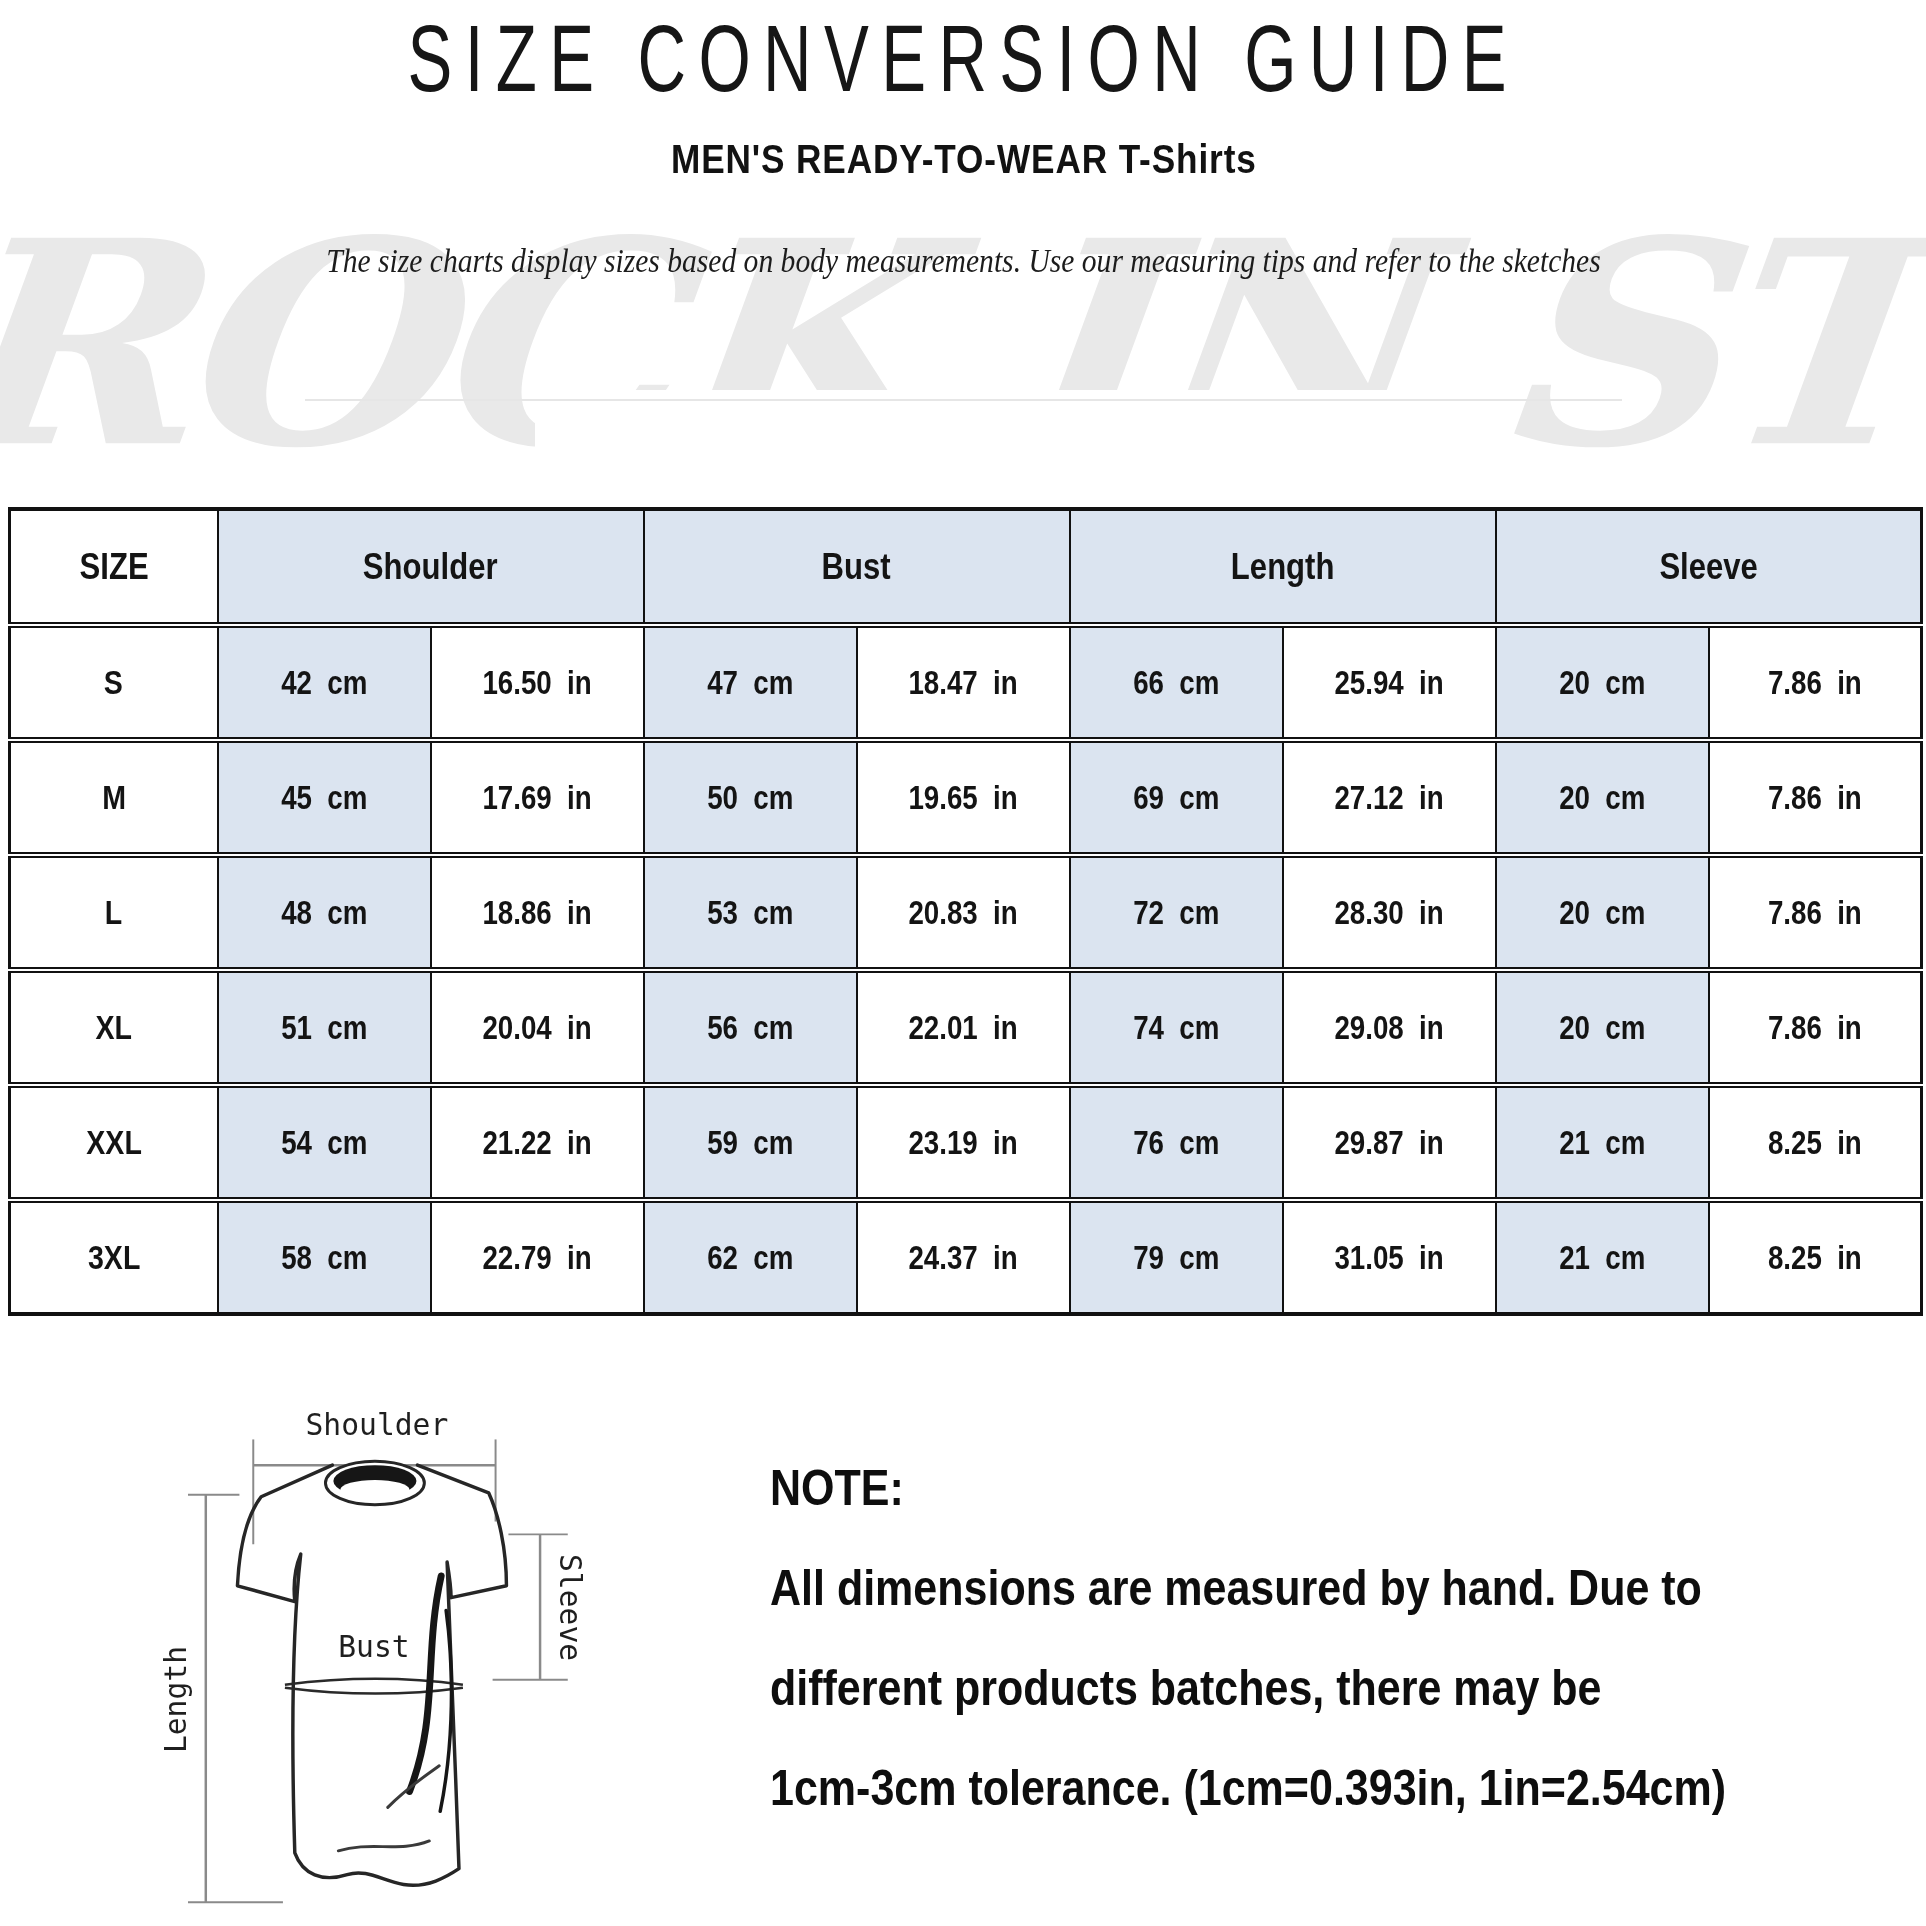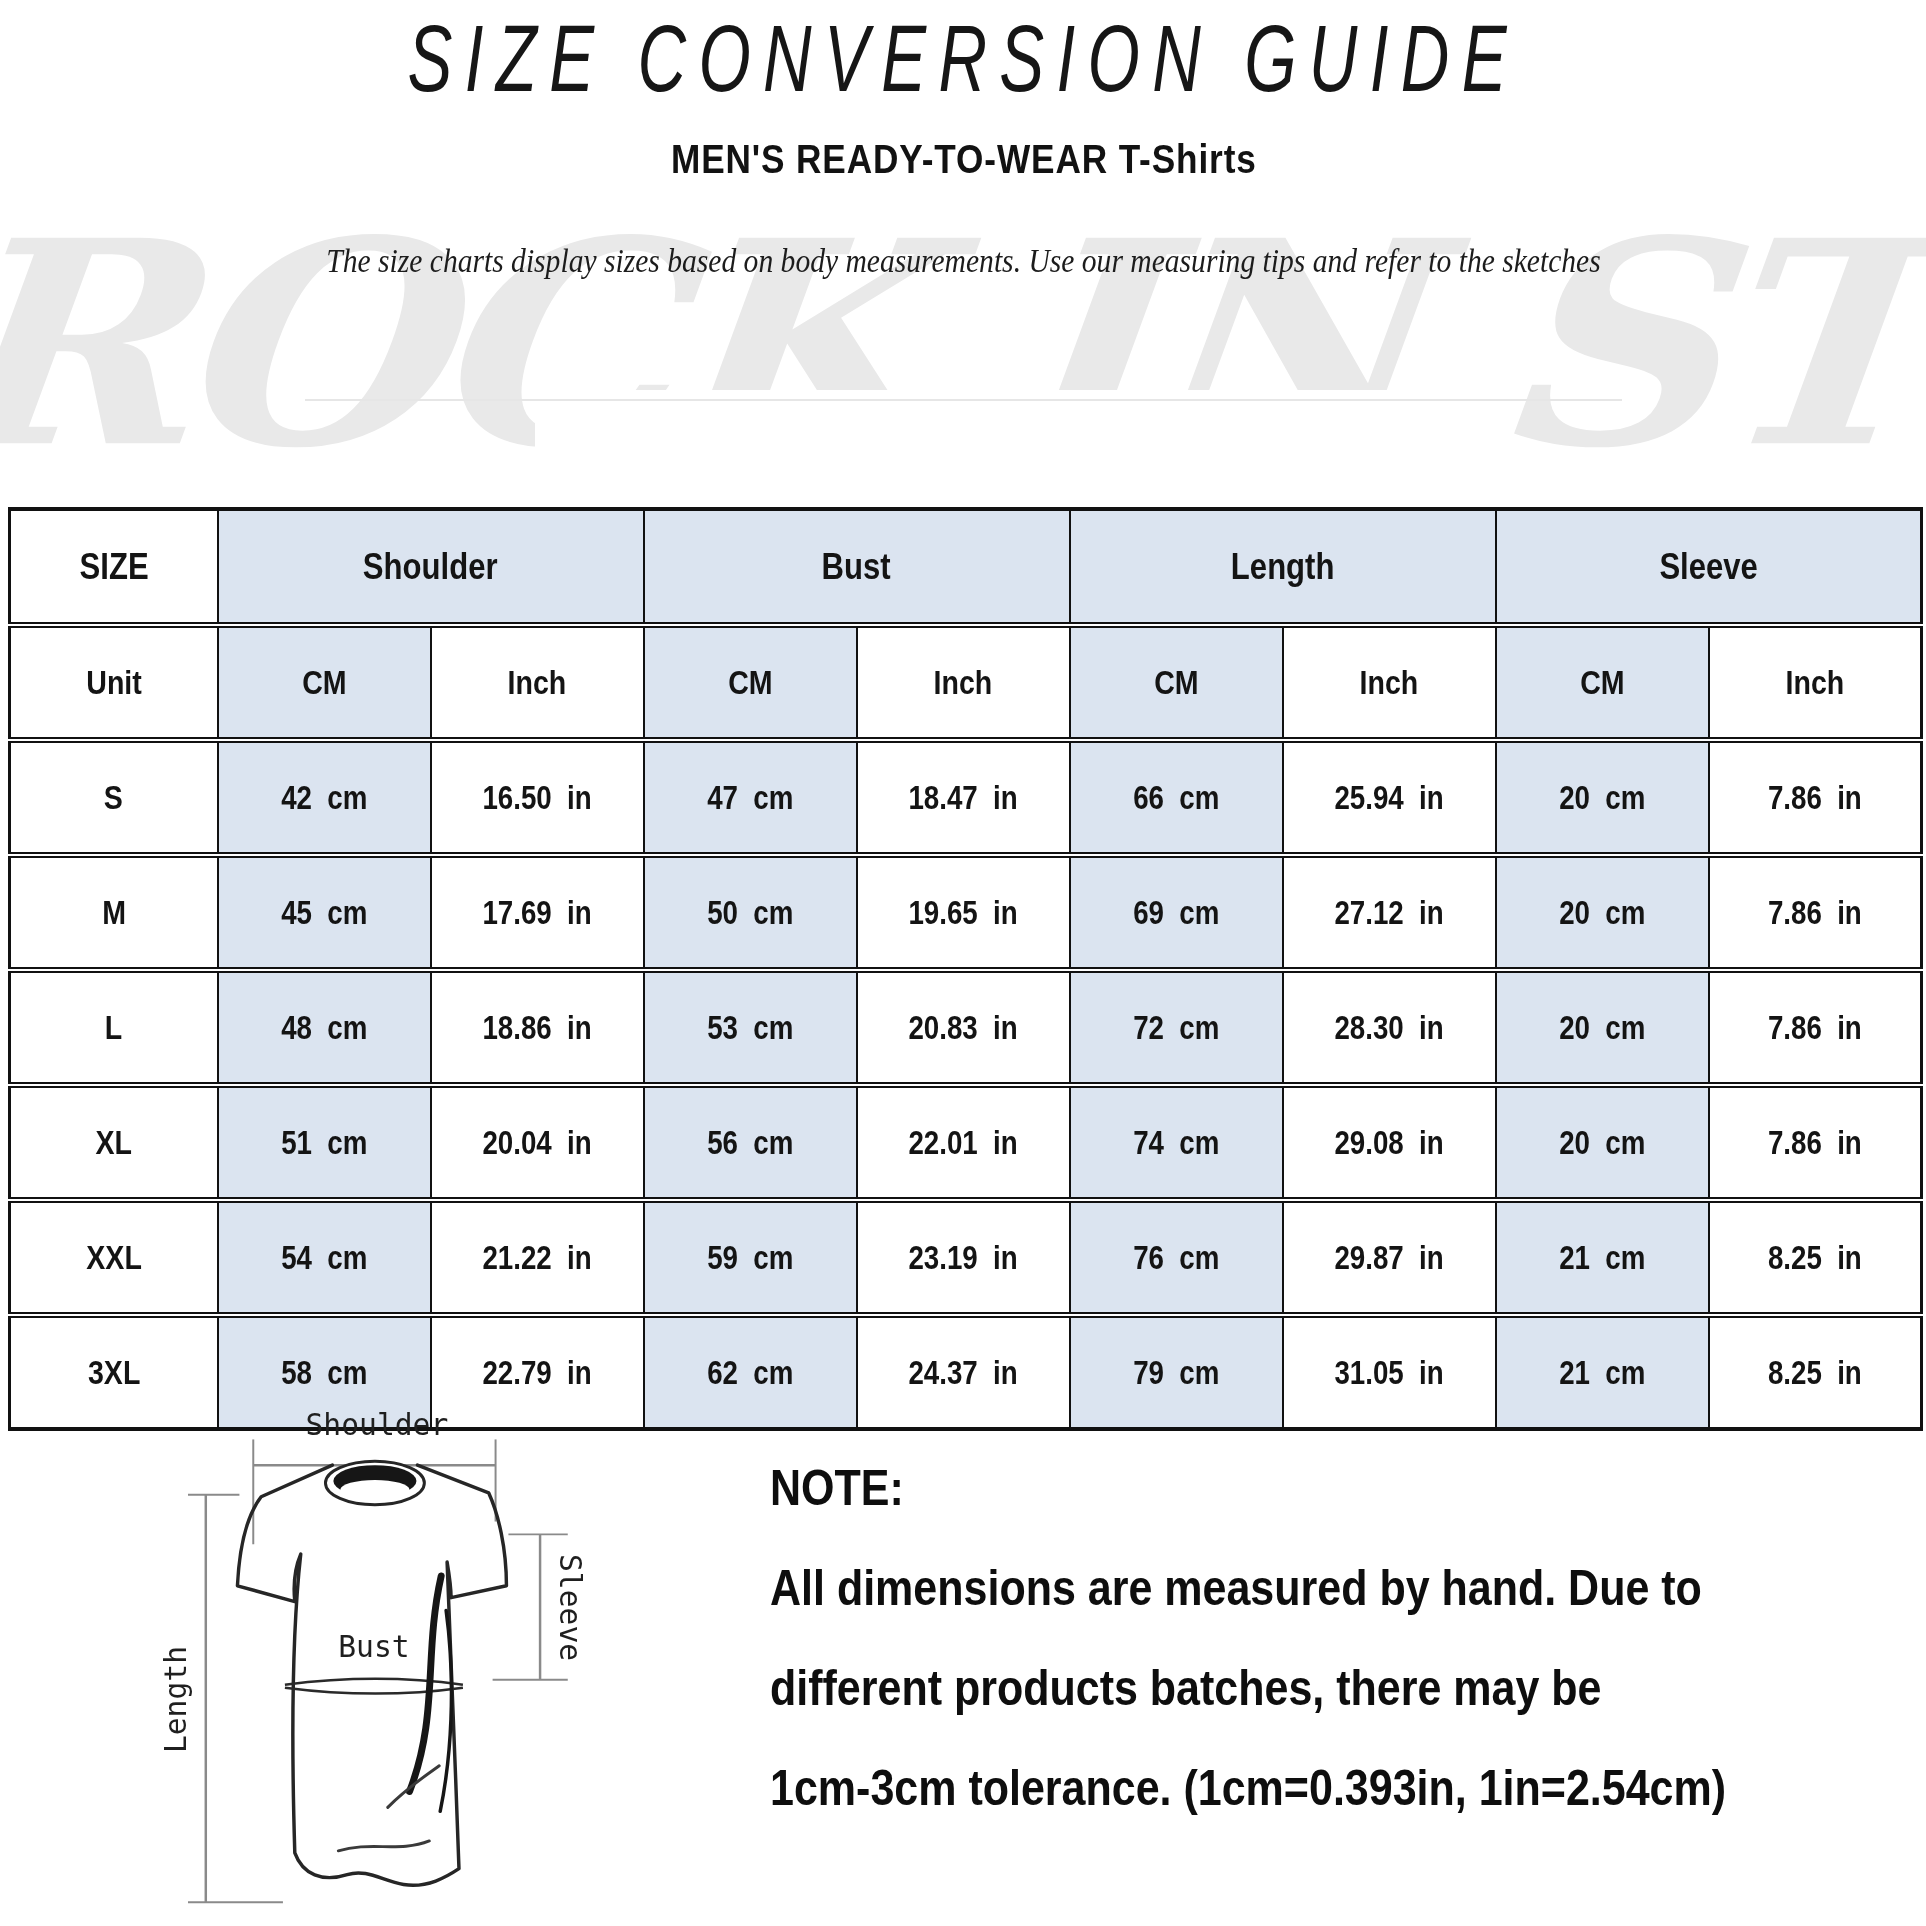--- a/index.html
+++ b/index.html
@@ -8,21 +8,21 @@
 
   
   .watermark{position:absolute;top:203px;left:-20px;width:1980px;height:307px;z-index:0;
              overflow:visible;white-space:nowrap;pointer-events:none;
              font-family:"DejaVu Serif",serif;font-style:italic;font-weight:bold;
              font-size:297px;line-height:297px;color:#e9e9e9;letter-spacing:-14px;
              transform:scale(1.04,0.95) skewX(-8deg);transform-origin:left top;}
 
   
   .hdr{position:absolute;left:0;width:100%;text-align:center;z-index:2;}
-  .title-wrap{top:10px;font-style:italic;}
+  .title-wrap{top:10px;}
   .title{display:inline-block;font-size:92px;line-height:94px;font-weight:500;
          letter-spacing:17px;transform:scale(0.73,1.02);transform-origin:center top;
          color:#161616;white-space:nowrap;}
   .subtitle-wrap{top:137px;}
   .subtitle{display:inline-block;font-size:40px;font-weight:bold;letter-spacing:1px;
             transform:scaleX(0.88);transform-origin:center top;color:#121212;white-space:nowrap;}
   .desc-wrap1{top:242px;}
   .desc-wrap2{top:299px;}
   .desc{display:inline-block;font-family:"Liberation Serif",serif;font-style:italic;
         font-size:34px;color:#1c1c1c;transform:scaleX(0.87);transform-origin:center top;
@@ -95,31 +95,20 @@
     </colgroup>
     <tbody>
         <tr class="r0">
       <td class="h"><span class="cn f-head">SIZE</span></td>
       <td class="h shade" colspan="2"><span class="cn f-head">Shoulder</span></td>
       <td class="h shade" colspan="2"><span class="cn f-head">Bust</span></td>
       <td class="h shade" colspan="2"><span class="cn f-head">Length</span></td>
       <td class="h shade" colspan="2"><span class="cn f-head">Sleeve</span></td>
     </tr>
     <tr>
-      <td class="r"><span class="cn f-lab">Unit</span></td>
-      <td class="r shade"><span class="cn f-lab">CM</span></td>
-      <td class="r"><span class="cn f-lab">Inch</span></td>
-      <td class="r shade"><span class="cn f-lab">CM</span></td>
-      <td class="r"><span class="cn f-lab">Inch</span></td>
-      <td class="r shade"><span class="cn f-lab">CM</span></td>
-      <td class="r"><span class="cn f-lab">Inch</span></td>
-      <td class="r shade"><span class="cn f-lab">CM</span></td>
-      <td class="r"><span class="cn f-lab">Inch</span></td>
-    </tr>
-    <tr>
       <td class="r"><span class="cn f-lab">S</span></td>
       <td class="r shade"><span class="cn f-val">42 cm</span></td>
       <td class="r"><span class="cn f-val">16.50 in</span></td>
       <td class="r shade"><span class="cn f-val">47 cm</span></td>
       <td class="r"><span class="cn f-val">18.47 in</span></td>
       <td class="r shade"><span class="cn f-val">66 cm</span></td>
       <td class="r"><span class="cn f-val">25.94 in</span></td>
       <td class="r shade"><span class="cn f-val">20 cm</span></td>
       <td class="r"><span class="cn f-val">7.86 in</span></td>
     </tr>

